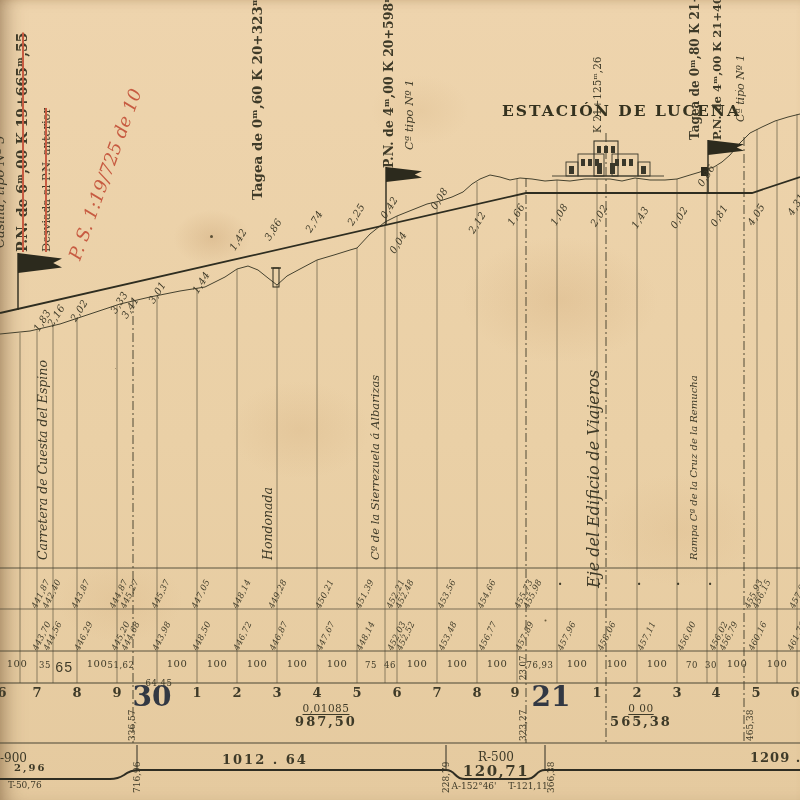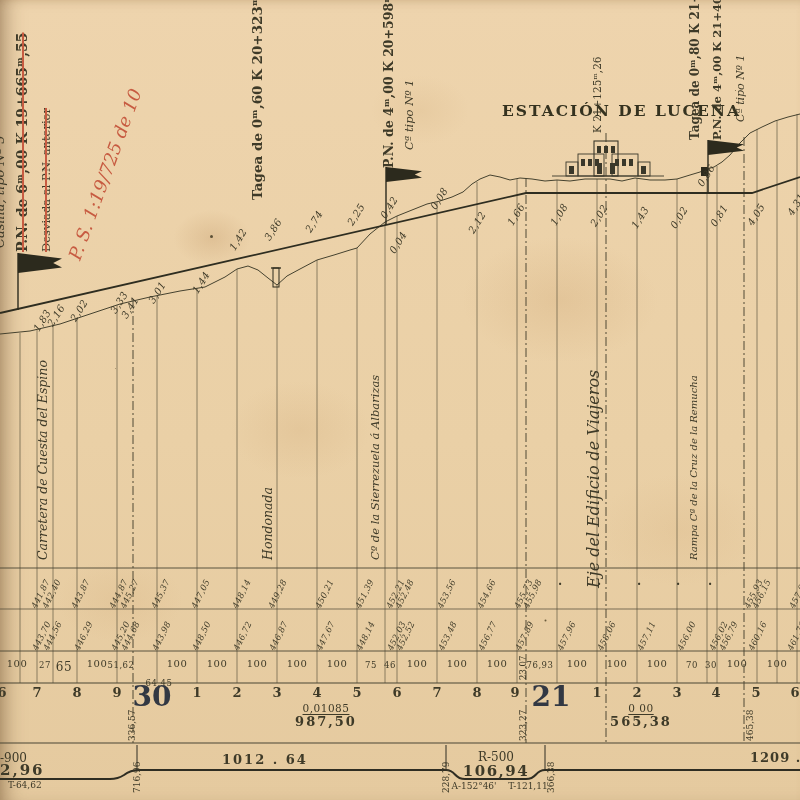--- a/index.html
+++ b/index.html
@@ -195,22 +195,22 @@
     <div class="t e" style="left: 514px; top: 648px; font-size: 8.5px;">457,89</div>
     <div class="t e" style="left: 556px; top: 648px; font-size: 8.5px;">457,96</div>
     <div class="t e" style="left: 596px; top: 648px; font-size: 8.5px;">458,06</div>
     <div class="t e" style="left: 636px; top: 648px; font-size: 8.5px;">457,11</div>
     <div class="t e" style="left: 676px; top: 648px; font-size: 8.5px;">456,00</div>
     <div class="t e" style="left: 708px; top: 648px; font-size: 8.5px;">456,02</div>
     <div class="t e" style="left: 718px; top: 648px; font-size: 8.5px;">456,79</div>
     <div class="t e" style="left: 747px; top: 648px; font-size: 8.5px;">460,16</div>
     <div class="t e" style="left: 786px; top: 648px; font-size: 8.5px;">461,76</div>
     <div class="t  ctr" style="left: 17px; top: 659px; font-size: 10px; letter-spacing: 0.5px;">100</div>
-    <div class="t  ctr" style="left: 45px; top: 661px; font-size: 8.5px; letter-spacing: 0.5px;">27</div>
-    <div class="t  ctr" style="left: 64px; top: 661px; font-size: 12px; letter-spacing: 0.5px;">65</div>
+    <div class="t  ctr" style="left: 45px; top: 661px; font-size: 8.5px; letter-spacing: 0.5px;">35</div>
+    <div class="t  ctr" style="left: 64px; top: 661px; font-size: 14px; letter-spacing: 0.5px; font-family: Liberation Mono, monospace;">65</div>
     <div class="t  ctr" style="left: 97px; top: 659px; font-size: 10px; letter-spacing: 0.5px;">100</div>
     <div class="t  ctr" style="left: 121px; top: 661px; font-size: 8.5px; letter-spacing: 0.5px;">51,62</div>
     <div class="t  ctr" style="left: 143px; top: 679px; font-size: 8.5px; letter-spacing: 0.5px; margin-left: 16px;">64,45</div>
     <div class="t  ctr" style="left: 177px; top: 659px; font-size: 10px; letter-spacing: 0.5px;">100</div>
     <div class="t  ctr" style="left: 217px; top: 659px; font-size: 10px; letter-spacing: 0.5px;">100</div>
     <div class="t  ctr" style="left: 257px; top: 659px; font-size: 10px; letter-spacing: 0.5px;">100</div>
     <div class="t  ctr" style="left: 297px; top: 659px; font-size: 10px; letter-spacing: 0.5px;">100</div>
     <div class="t  ctr" style="left: 337px; top: 659px; font-size: 10px; letter-spacing: 0.5px;">100</div>
     <div class="t  ctr" style="left: 371px; top: 661px; font-size: 8.5px; letter-spacing: 0.5px;">75</div>
     <div class="t  ctr" style="left: 390px; top: 661px; font-size: 8.5px; letter-spacing: 0.5px;">46</div>
@@ -248,24 +248,24 @@
     <div class="t  b ctr" style="left: 756px; top: 686px; font-size: 13px;">5</div>
     <div class="t  b ctr" style="left: 795px; top: 686px; font-size: 13px;">6</div>
     <div class="t  u ctr" style="left: 326px; top: 703px; font-size: 10.5px; letter-spacing: 0.5px;">0,01085</div>
     <div class="t  b ctr" style="left: 326px; top: 715px; font-size: 13px; letter-spacing: 2px;">987,50</div>
     <div class="t  u ctr" style="left: 641px; top: 703px; font-size: 10.5px; letter-spacing: 0.5px;">0 00</div>
     <div class="t  b ctr" style="left: 641px; top: 715px; font-size: 13px; letter-spacing: 2px;">565,38</div>
     <div class="t  v" style="left: 128px; top: 741px; font-size: 9px;">336,57</div>
     <div class="t  v" style="left: 519px; top: 741px; font-size: 9px;">323,27</div>
     <div class="t  v" style="left: 746px; top: 741px; font-size: 9px;">465,38</div>
     <div class="t " style="left: 0px; top: 752px; font-size: 12px;">-900</div>
-    <div class="t  b" style="left: 0px; top: 763px; font-size: 15px; letter-spacing: 2px;">2,96</div>
-    <div class="t " style="left: 8px; top: 781px; font-size: 9px;">T-64,62</div>
+    <div class="t  b" style="left: 14px; top: 763px; font-size: 10px; letter-spacing: 2px;">2,96</div>
+    <div class="t " style="left: 8px; top: 781px; font-size: 9px;">T-50,76</div>
     <div class="t  v" style="left: 133px; top: 793px; font-size: 9px;">716,96</div>
     <div class="t  b" style="left: 222px; top: 753px; font-size: 13px; letter-spacing: 2px;">1012 . 64</div>
     <div class="t  ctr" style="left: 496px; top: 751px; font-size: 12px;">R-500</div>
-    <div class="t  b ctr" style="left: 496px; top: 764px; font-size: 15px; letter-spacing: 1.5px;">106,94</div>
+    <div class="t  b ctr" style="left: 496px; top: 764px; font-size: 15px; letter-spacing: 1.5px;">120,71</div>
     <div class="t  ctr" style="left: 474px; top: 782px; font-size: 9px; text-align: center;">A-152°46'</div>
     <div class="t  ctr" style="left: 528px; top: 782px; font-size: 9px;">T-121,11</div>
     <div class="t  v" style="left: 442px; top: 793px; font-size: 9px;">228,79</div>
     <div class="t  v" style="left: 547px; top: 793px; font-size: 9px;">366,38</div>
     <div class="t  b" style="left: 750px; top: 751px; font-size: 13px; letter-spacing: 1px;">1209 .</div>
   </div>
 
 </body></html>

